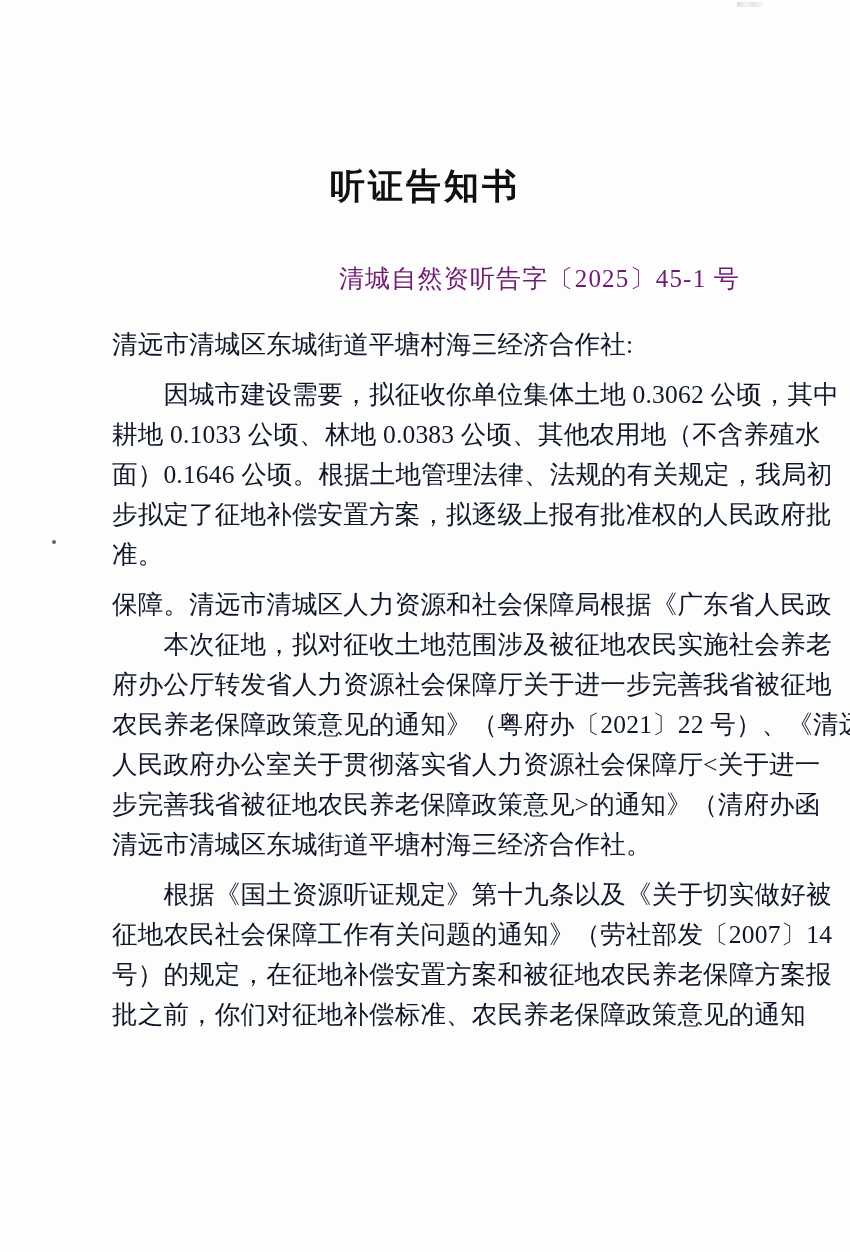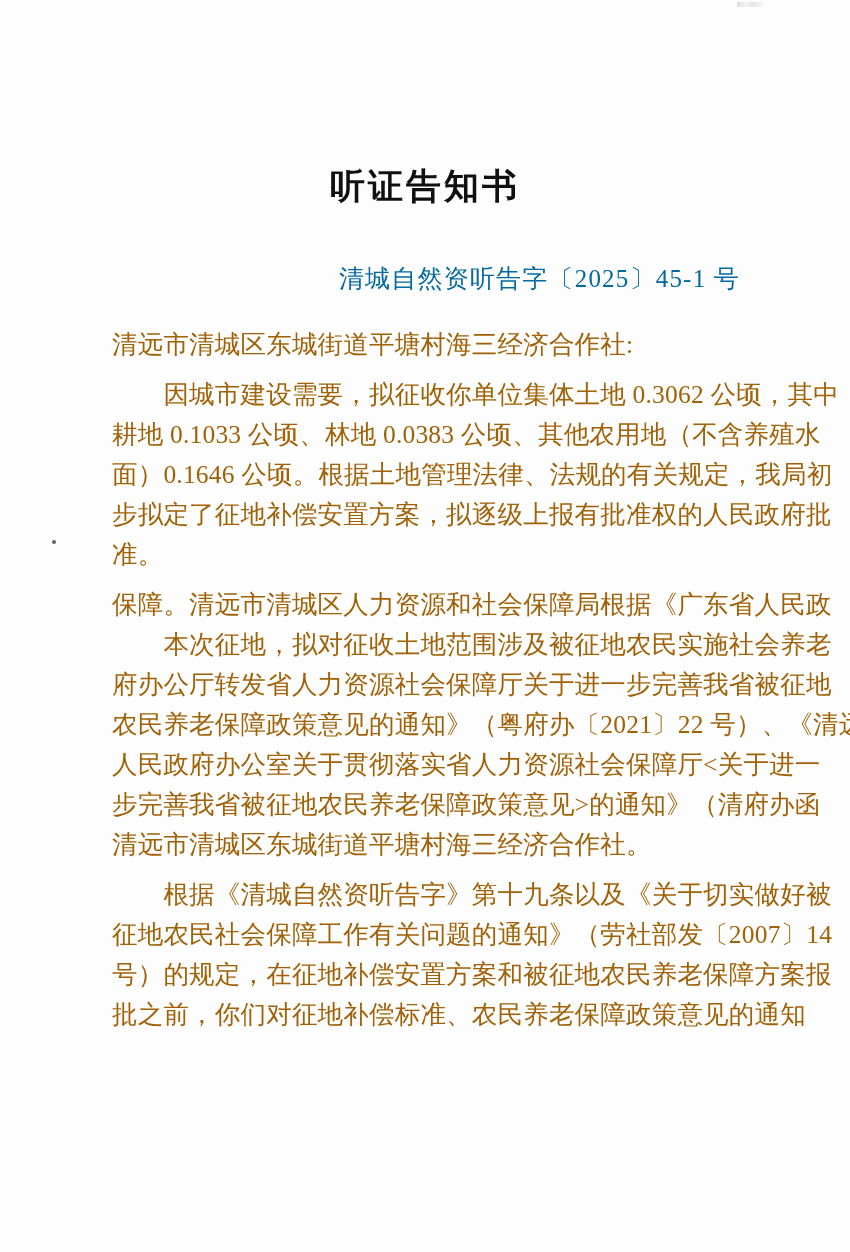--- a/index.html
+++ b/index.html
@@ -56,34 +56,34 @@
     color: #101010;
   }
   .doc-number {
     position: absolute;
     top: 262px;
     left: 112px;
     width: 628px;
     text-align: right;
     font-size: 25px;
     letter-spacing: 1.2px;
-    color: #0369a1;
+    color: #701a75;
   }
   .body-block {
     position: absolute;
     top: 325px;
     left: 112px;
     width: 630px;
   }
   .line {
     height: 40px;
     line-height: 40px;
     font-size: 25.5px;
     letter-spacing: 0.2px;
-    color: #a16207;
+    color: #0f172a;
     white-space: pre;
   }
   .addressee {
     margin-bottom: 10px;
   }
   .para-spacer {
     height: 10px;
   }
 </style>
 </head>
@@ -118,20 +118,20 @@
       <div class="line">府办公厅转发省人力资源社会保障厅关于进一步完善我省被征地</div>
       <div class="line">农民养老保障政策意见的通知》（粤府办〔2021〕22 号）、《清远市</div>
       <div class="line">人民政府办公室关于贯彻落实省人力资源社会保障厅&lt;关于进一</div>
       <div class="line">步完善我省被征地农民养老保障政策意见&gt;的通知》（清府办函</div>
       <div class="line">清远市清城区东城街道平塘村海三经济合作社。</div>
     </div>
 
     <div class="para-spacer"></div>
 
     <div>
-      <div class="line">　　根据《清城自然资听告字》第十九条以及《关于切实做好被</div>
+      <div class="line">　　根据《国土资源听证规定》第十九条以及《关于切实做好被</div>
       <div class="line">征地农民社会保障工作有关问题的通知》（劳社部发〔2007〕14</div>
       <div class="line">号）的规定，在征地补偿安置方案和被征地农民养老保障方案报</div>
       <div class="line">批之前，你们对征地补偿标准、农民养老保障政策意见的通知</div>
     </div>
 
   </div>
 </div>
 
 </body></html>

